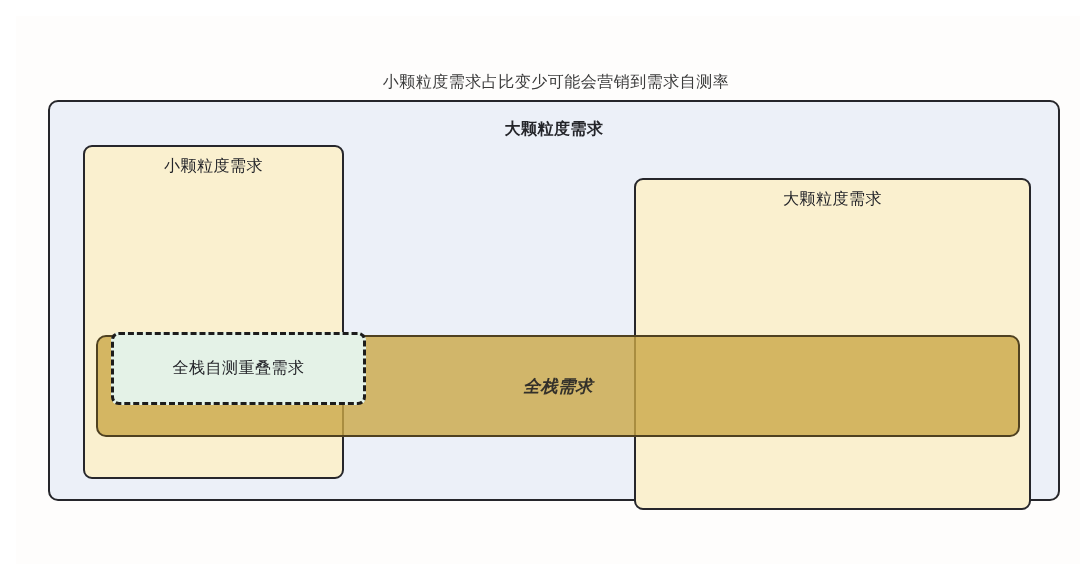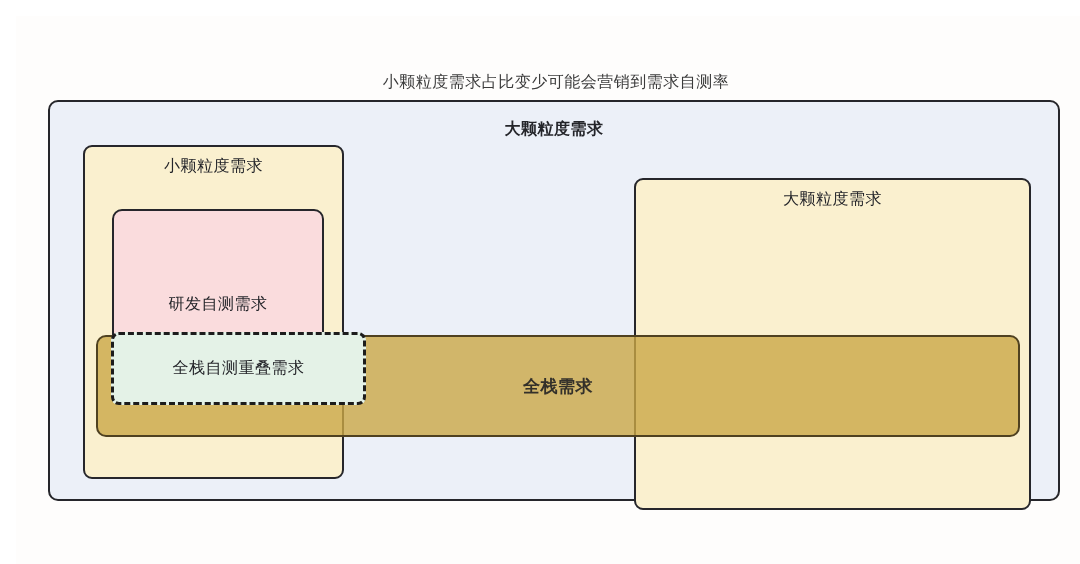--- a/index.html
+++ b/index.html
@@ -69,25 +69,22 @@
   </div>
 
   <div id="small-box" class="box" style="background: rgb(250, 240, 207); border-color: rgb(38, 38, 43);">
     <div class="box-label" style="color: rgb(36, 37, 42);">小颗粒度需求</div>
   </div>
 
   <div id="large-box" class="box" style="background: rgb(250, 240, 207); border-color: rgb(38, 38, 43);">
     <div class="box-label" style="color: rgb(36, 37, 42);">大颗粒度需求</div>
   </div>
 
-  <div id="rd-box" class="box" style="background: rgb(250, 220, 221); border-color: rgb(38, 38, 43);">
-    <div class="center-label" style="color: rgb(36, 37, 42);">研发自测需求</div>
-  </div>
 
-  <div id="band" class="box" style="background: rgba(202, 167, 70, 0.8); border-color: rgb(79, 65, 32);">
+  <div id="band" class="box" style="background: rgba(202, 167, 70, 0.8); border-color: rgb(79, 65, 32); font-style: italic;">
     <div class="center-label" style="color: rgb(51, 48, 42);">全栈需求</div>
   </div>
 
   <div id="overlap-box" class="box" style="background: rgb(228, 242, 231); border-color: rgb(28, 28, 28);">
     <div class="center-label" style="color: rgb(36, 37, 42);">全栈自测重叠需求</div>
   </div>
 
 </div>
 
 </body></html>

